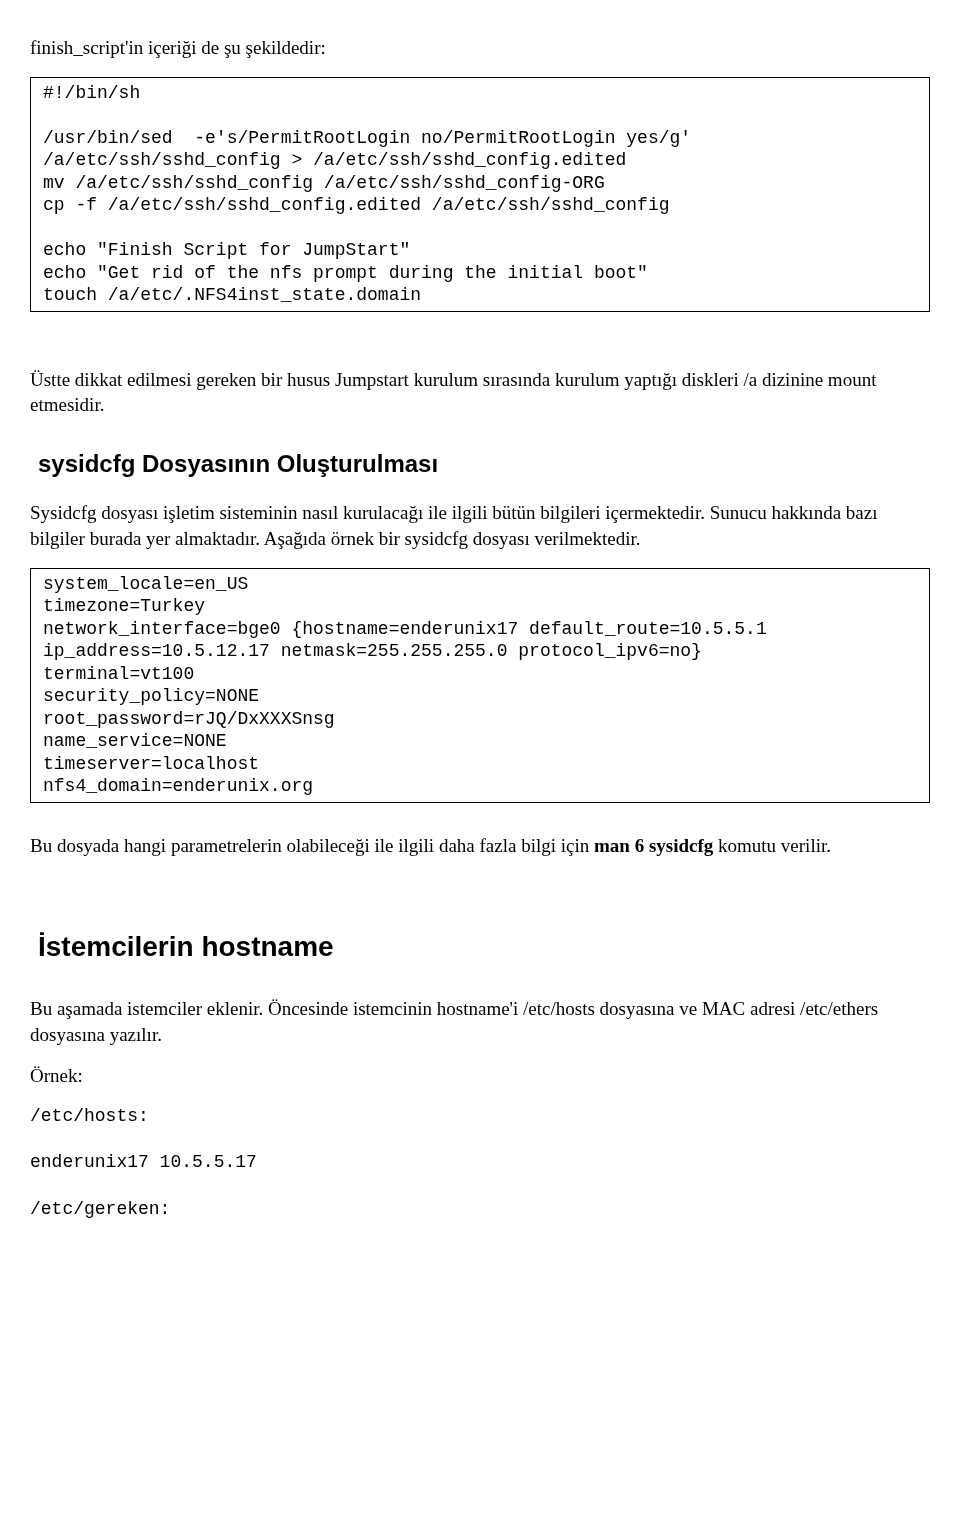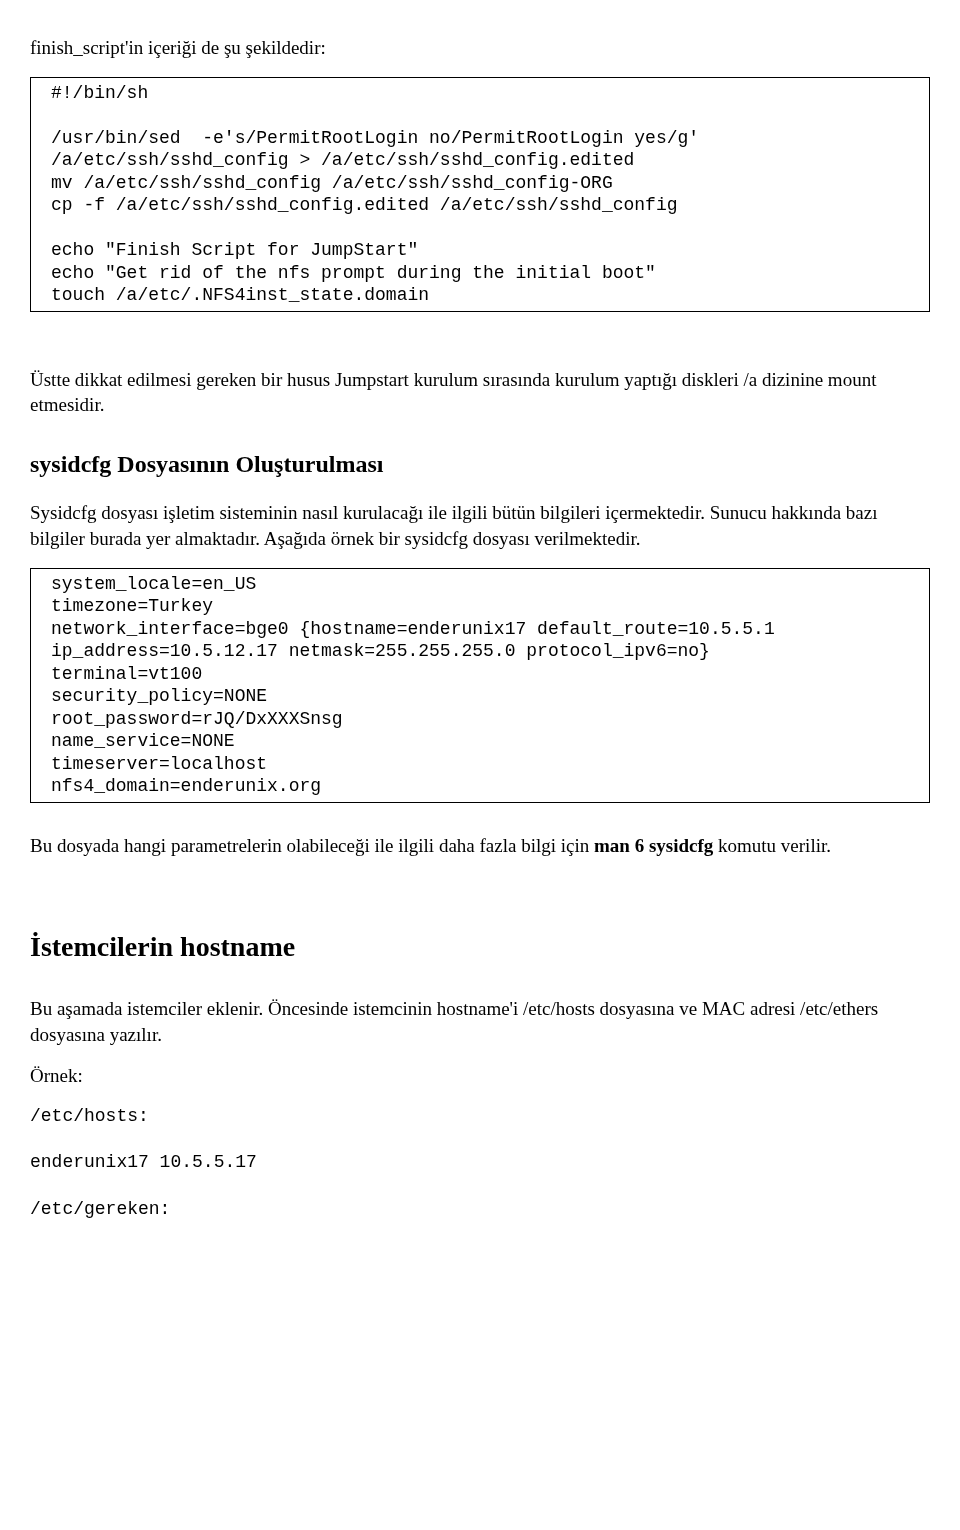--- a/index.html
+++ b/index.html
@@ -10,40 +10,40 @@
     margin: 0;
     padding: 20px 30px;
     width: 900px;
     line-height: 1.35;
   }
   p {
     margin: 15px 0 16px 0;
   }
   .code-box {
     border: 1px solid #000;
-    padding: 4px 20px;
+    padding: 4px 12px;
     font-family: "Courier New", Courier, monospace;
     font-size: 18px;
     white-space: pre-wrap;
     word-wrap: break-word;
     margin: 4px 0 30px 0;
     line-height: 1.25;
   }
   .code-inline {
     font-family: "Courier New", Courier, monospace;
     font-size: 18px;
     margin: 0 0;
     display: block;
     line-height: 1.25;
   }
   h2.subhead {
-    font-family: Liberation Serif, serif;
+    font-family: Liberation Sans, sans-serif;
     font-size: 24px;
     font-weight: bold;
-    margin: 30px 0 20px 0;
+    margin: 30px 0 20px 8px;
   }
   h2.subhead.bigger {
     font-size: 28px;
     margin-top: 70px;
     margin-bottom: 30px;
   }
   .spacer-small { height: 10px; }
   .spacer-mid { height: 24px; }
 </style>
 </head>

